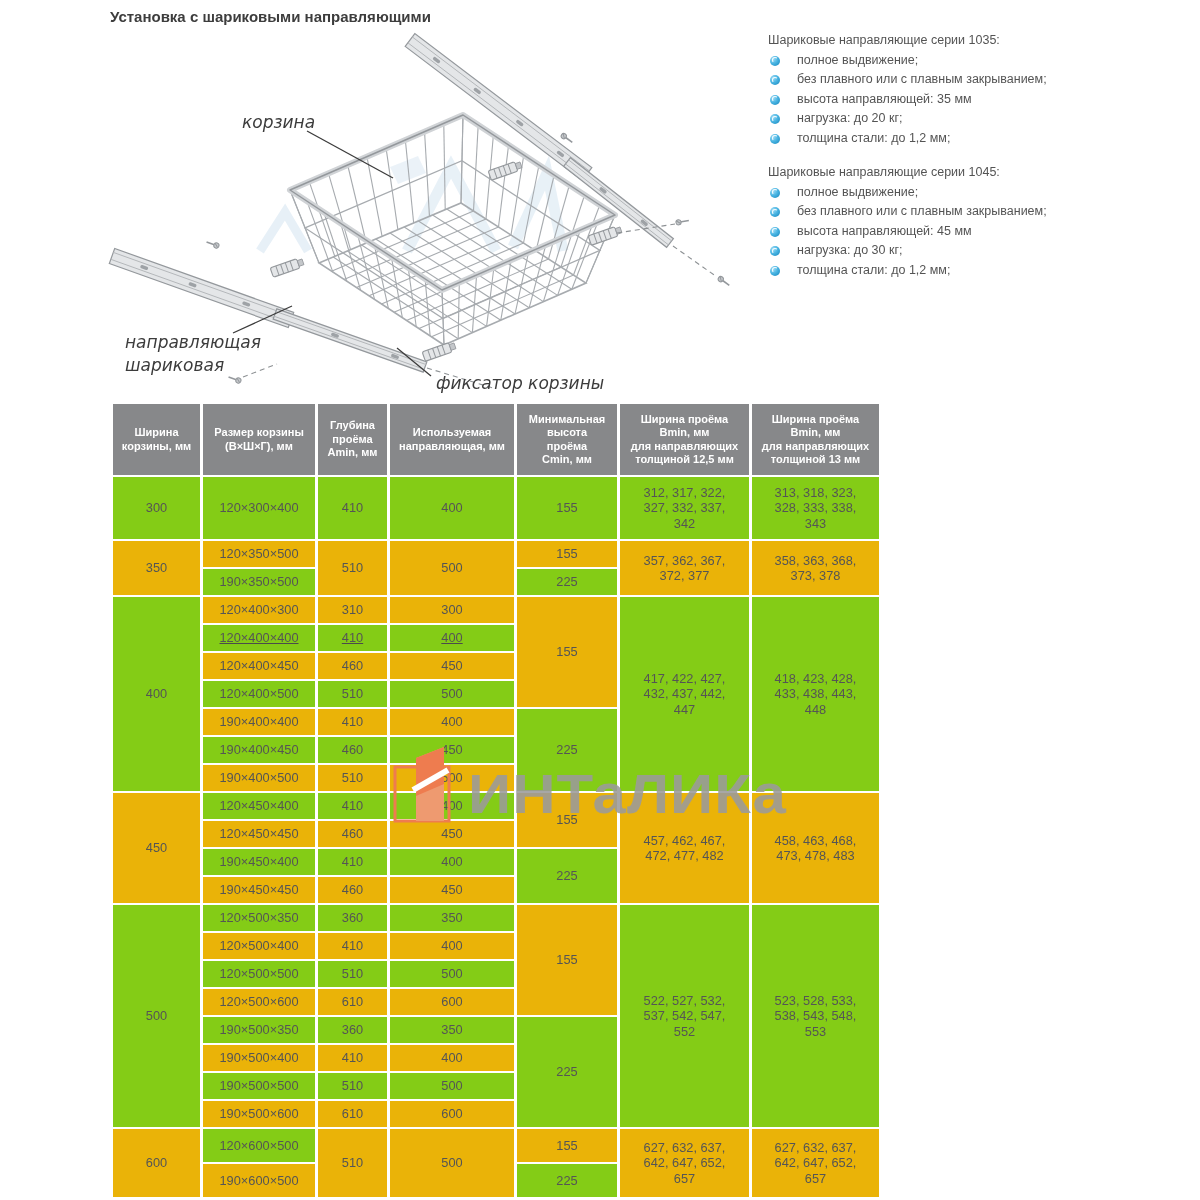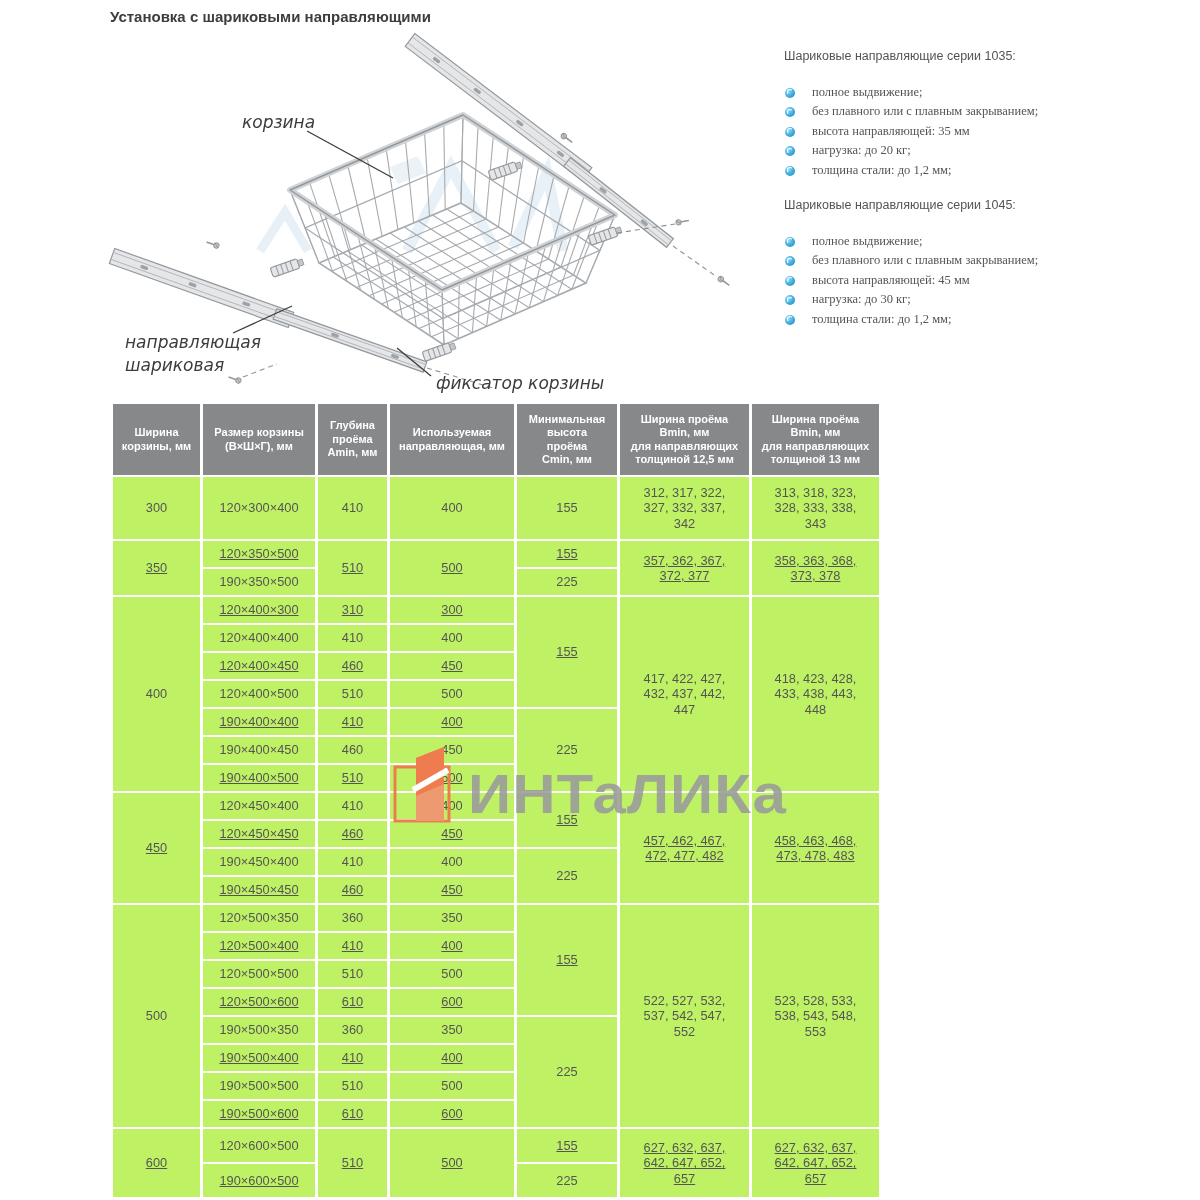--- a/index.html
+++ b/index.html
@@ -5,35 +5,35 @@
   html,body{margin:0;padding:0;background:#fff;}
   .page{position:relative;width:1200px;height:1200px;background:#fff;overflow:hidden;
         font-family:"Liberation Sans",sans-serif;color:#4b4b4b;border-radius:14px;}
   .title{position:absolute;left:110px;top:8px;font-size:15px;font-weight:bold;color:#3d3d3d;}
   
   .info{position:absolute;left:768px;top:31px;width:340px;font-size:12.5px;line-height:19.5px;color:#545454;}
   .warn{margin-bottom:14px;}
   .warn b{color:#3d3d3d;}
   .sec{margin-top:15px;}
   .sec:first-of-type{margin-top:0;}
-  .sec-h{margin:16px;}
-  ul.blist{list-style:none;margin:15px;padding:0;font-family:Liberation Serif, serif;}
+  .sec-h{margin:0;}
+  ul.blist{list-style:none;margin:0;padding:0;}
   ul.blist li{display:flex;align-items:flex-start;}
   .blt{flex:0 0 10px;width:10px;height:10px;margin:5px 17px 0 2px;border-radius:50%;position:relative;
        background:radial-gradient(circle at 32% 30%, #9edcf5 0%, #49b4e2 45%, #1385bc 100%);}
   .blt::after{content:'';position:absolute;left:1.5px;top:1.5px;width:4px;height:4px;border-radius:50%;
        border:1.4px solid rgba(255,255,255,.95);border-right-color:transparent;border-bottom-color:transparent;}
   
   .twrap{position:absolute;left:110px;top:402px;}
   table.spec{border-collapse:separate;border-spacing:3px 2px;table-layout:fixed;width:772px;}
   table.spec th{background:#87888a;color:#fff;font-weight:bold;font-size:11px;line-height:13.5px;
        white-space:pre-line;text-align:center;vertical-align:middle;padding:0 1px;height:71px;}
   table.spec td{font-size:12.8px;line-height:15.5px;color:#555;text-align:center;vertical-align:middle;
        white-space:pre-line;padding:0;}
-  td.g{background:#bef264;text-decoration:underline;} td.w{background:#bef264;}
+  td.g{background:#eab308;} td.w{background:#84cc16;}
   
   .wm{position:absolute;left:392px;top:744px;display:flex;align-items:flex-end;z-index:5;pointer-events:none;}
   .wm-text{font-size:60px;font-weight:bold;letter-spacing:1px;color:#9b9b9b;opacity:.88;
        line-height:1;transform:scaleY(.92);transform-origin:bottom;margin-left:14px;margin-bottom:2px;
        font-family:"Liberation Sans",sans-serif;}
   
   .diag{position:absolute;left:95px;top:15px;pointer-events:none;}
   .dlabel{font-family:"DejaVu Sans",sans-serif;font-style:italic;font-size:17px;fill:#3c3c3c;}
 </style>
 </head>
@@ -359,21 +359,21 @@
             <td class="g">310</td>
             <td class="g">300</td>
             <td rowspan="4" class="g">155</td>
             <td rowspan="7" class="w">417, 422, 427,
 432, 437, 442,
 447</td>
             <td rowspan="7" class="w">418, 423, 428,
 433, 438, 443,
 448</td>
           </tr>
-          <tr style="height: 26px;">
+          <tr style="height: 26px; text-decoration: underline;">
             <td class="w">120×400×400</td>
             <td class="w">410</td>
             <td class="w">400</td>
           </tr>
           <tr style="height: 26px;">
             <td class="g">120×400×450</td>
             <td class="g">460</td>
             <td class="g">450</td>
           </tr>
           <tr style="height: 26px; margin-top: 24px;">

